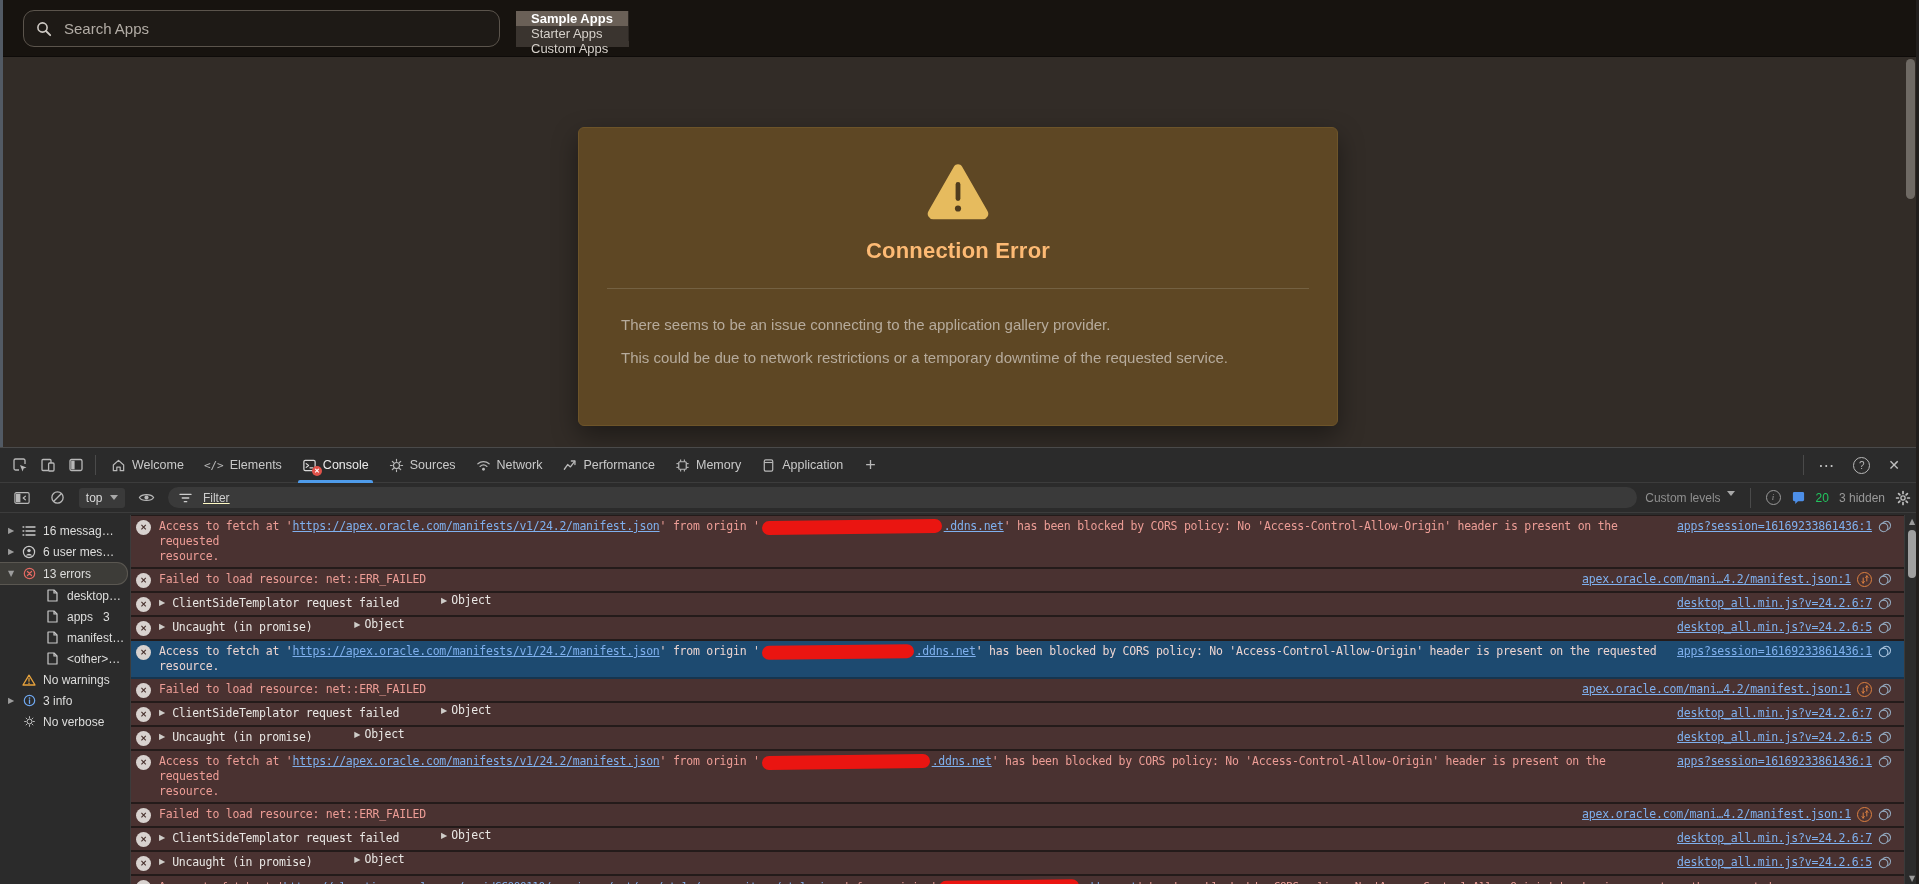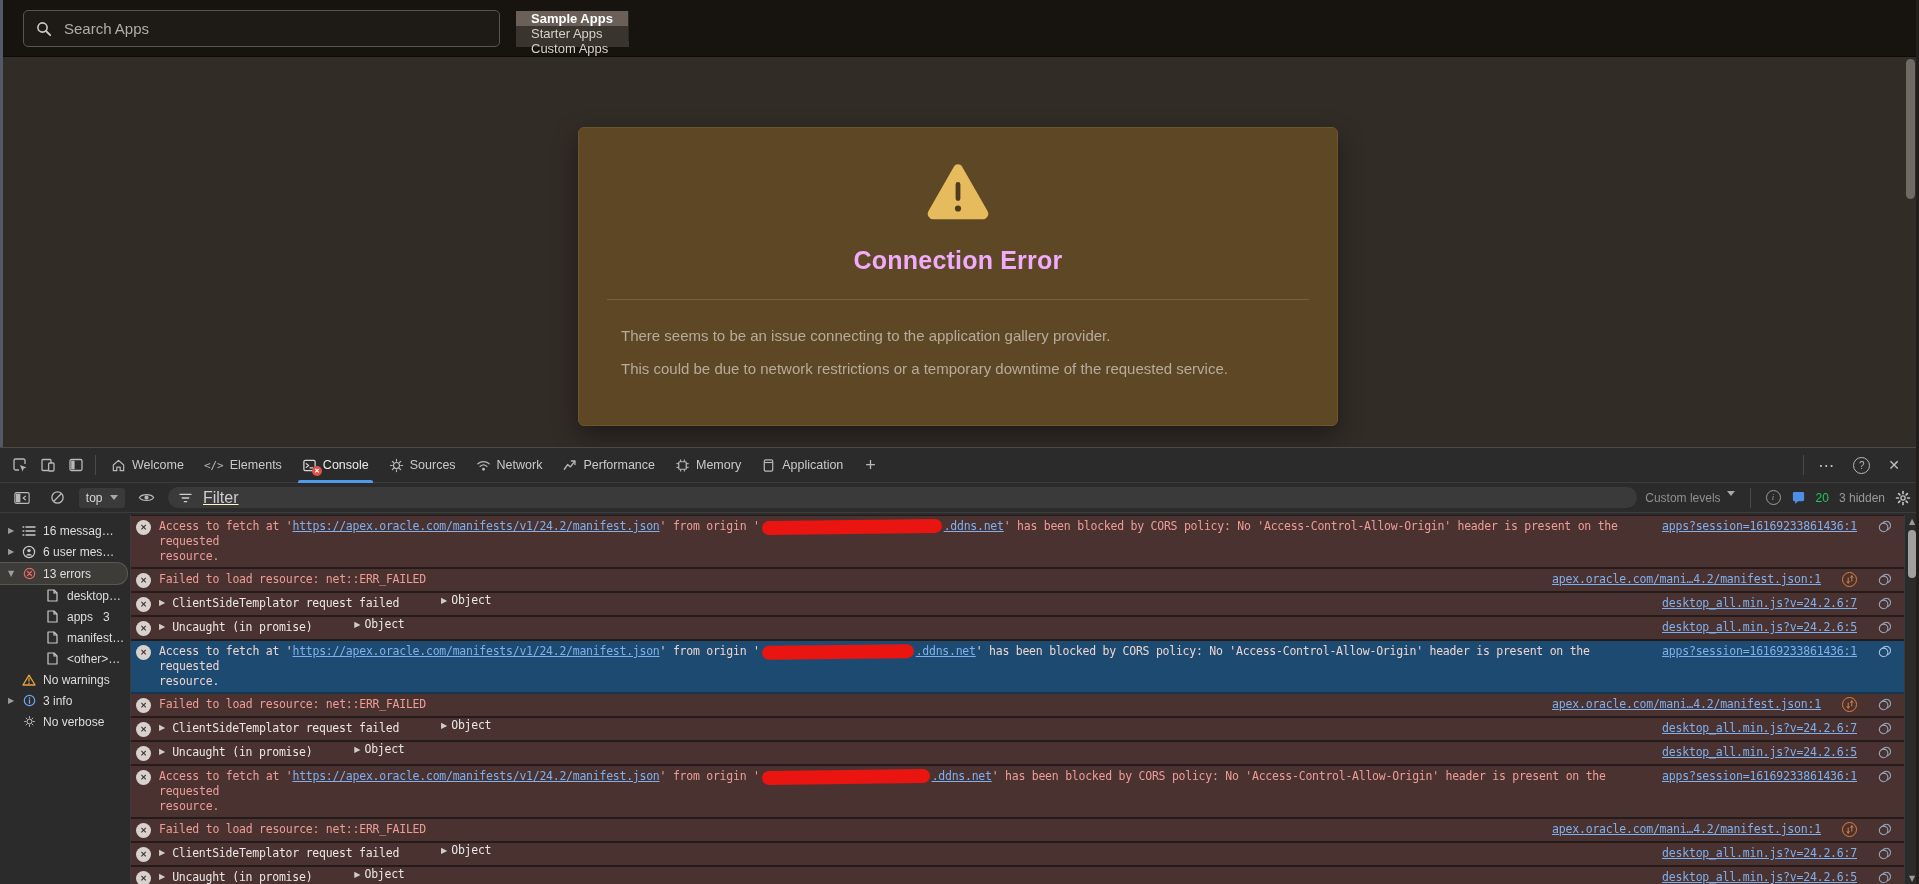--- a/index.html
+++ b/index.html
@@ -4,36 +4,36 @@
 <style>
   html,body{margin:0;padding:0;background:#000;}
   #root{position:relative;width:1919px;height:884px;overflow:hidden;background:#322c27;
         font-family:"Liberation Sans",sans-serif;-webkit-font-smoothing:antialiased;}
   .win-edge-l{position:absolute;left:0;top:0;width:3px;height:447px;background:#525a64;z-index:50;}
   .win-edge-r{position:absolute;right:0;top:0;width:3px;height:884px;background:#211e1c;z-index:50;}
 
   
   .topbar{position:absolute;left:0;top:0;width:100%;height:56px;background:#17130f;border-bottom:1px solid #0e0b09;}
   .search-box{position:absolute;left:23px;top:10px;width:477px;height:37px;box-sizing:border-box;
-      border:1px solid #5b544c;border-radius:5px;background:#1e1a16;display:flex;align-items:center;gap:10px;padding:0 12px;}
+      border:1px solid #5b544c;border-radius:11px;background:#1e1a16;display:flex;align-items:center;gap:10px;padding:0 12px;}
   .search-box input{flex:1;background:transparent;border:none;outline:none;color:#cfcac4;font-size:15px;font-family:"Liberation Sans",sans-serif;}
   .search-box input::placeholder{color:#b2aca5;}
   .app-tabs{position:absolute;left:516px;top:11px;height:36px;display:flex;background:#3a342f;flex-direction:column;}
   .app-tab{display:flex;align-items:center;padding:0 15px;font-size:13px;color:#d6d1cb;border-right:1px solid #2c2723;cursor:default;}
   .app-tab:last-child{border-right:none;}
   .app-tab.active{background:#6a6057;color:#ffffff;font-weight:bold;}
 
   
   .page{position:absolute;left:0;top:57px;width:100%;height:390px;background:#322c27;}
   .page-scrollbar{position:absolute;right:3px;top:0;width:11px;height:390px;}
   .page-scrollbar .thumb{position:absolute;right:1px;top:2px;width:9px;height:140px;background:#6f6a64;border-radius:5px;}
   .dialog{position:absolute;left:578px;top:70px;width:760px;height:299px;box-sizing:border-box;background:#5e4724;
       border:1px solid #6d5429;border-radius:6px;box-shadow:0 10px 26px rgba(0,0,0,.4);text-align:center;}
   .dlg-icon{margin-top:34px;}
-  .dlg-title{margin-top:26px;font-size:25px;font-weight:bold;color:#f0abfc;letter-spacing:.2px;}
+  .dlg-title{margin-top:18px;font-size:22px;font-weight:bold;color:#fdba74;letter-spacing:.2px;}
   .dlg-divider{margin:24px 28px 0 28px;height:1px;background:rgba(255,255,255,.14);}
   .dlg-body{padding:0 42px;text-align:left;}
   .dlg-line{margin-top:27px;font-size:15px;color:#b6ab9c;}
   .dlg-line + .dlg-line{margin-top:16px;}
 
   
   .devtools{position:absolute;left:0;top:447px;width:100%;height:437px;background:#2b2b2b;border-top:1px solid #4a4a4a;color:#c9c9c9;}
   .dt-tabbar{height:35px;display:flex;align-items:center;border-bottom:1px solid #3c3c3c;padding-left:6px;box-sizing:border-box;}
   .dt-iconbtn{width:28px;height:26px;display:flex;align-items:center;justify-content:center;color:#b8b8b8;}
   .vsep{width:1px;height:20px;background:#4a4a4a;margin:0 5px;flex:none;}
@@ -47,21 +47,21 @@
   .dt-plus{font-size:18px;color:#b8b8b8;padding:0 12px;}
   .dt-right{margin-left:auto;display:flex;align-items:center;padding-right:10px;}
   .dt-more{font-size:16px;color:#c0c0c0;padding:0 9px;letter-spacing:1px;}
   .dt-help{width:15px;height:15px;border:1.4px solid #b8b8b8;border-radius:50%;color:#b8b8b8;font-size:10px;line-height:15px;text-align:center;margin:0 9px;}
   .dt-close{font-size:14px;color:#c0c0c0;padding:0 9px;}
 
   .dt-toolbar{height:30px;display:flex;align-items:center;border-bottom:1px solid #3c3c3c;padding:0 8px;gap:8px;box-sizing:border-box;}
   .ctx{background:#3a3a3a;border-radius:3px;height:20px;display:flex;align-items:center;gap:7px;padding:0 7px;color:#d8d8d8;font-size:12px;}
   .caret{width:0;height:0;border-left:4px solid transparent;border-right:4px solid transparent;border-top:5px solid #a8a8a8;}
   .filter-pill{height:21px;background:#3a3a3a;border-radius:11px;display:flex;align-items:center;gap:9px;padding:0 11px;width:1500px;box-sizing:border-box;}
-  .filter-pill input{flex:1;background:transparent;border:none;outline:none;color:#fef9c3;font-size:16px;font-family:"Liberation Sans",sans-serif;text-decoration:underline;}
+  .filter-pill input{flex:1;background:transparent;border:none;outline:none;color:#fef9c3;font-size:12px;font-family:"Liberation Sans",sans-serif;text-decoration:underline;}
   .filter-pill input::placeholder{color:#cdcdcd;}
   .tb-right{margin-left:auto;display:flex;align-items:center;gap:10px;font-size:12px;color:#8f8f8f;white-space:nowrap;}
   .lvl{display:flex;align-items:flex-start;gap:6px;color:#8f8f8f;}
   .info-circ{width:13px;height:13px;border:1.3px solid #9a9a9a;border-radius:50%;color:#9a9a9a;font-size:9px;line-height:13px;text-align:center;font-style:italic;font-family:"Liberation Serif",serif;}
   .issue-count{color:#22c55e;}
   .hidden-lbl{color:#9a9a9a;}
 
   .dt-body{position:absolute;left:0;top:67px;right:0;bottom:0;display:flex;}
   .dt-sidebar{width:131px;flex:none;border-right:1px solid #3c3c3c;box-sizing:border-box;padding-top:5px;font-size:12px;color:#dededd;overflow:hidden;}
   .sb-item{height:21px;display:flex;align-items:center;padding-left:8px;position:relative;white-space:nowrap;}
@@ -82,21 +82,21 @@
       text-align:center;margin:1px 8px 0 0;font-weight:bold;font-family:"Liberation Sans",sans-serif;letter-spacing:0;}
   .msg{flex:1;min-width:0;padding-right:10px;}
   .msg.tight{font-size:11px;letter-spacing:-0.4px;}
   .crow a,.crow .lnk{color:#7fb0ee;text-decoration:underline;cursor:pointer;}
   .crow.objrow{color:#e9e7e4;}
   .tri{display:inline-block;font-size:8px;color:#cfcdc9;margin-right:7px;font-family:"DejaVu Sans",sans-serif;letter-spacing:0;transform:translateY(-1px);}
   .objgrp{display:inline-block;margin-left:42px;color:#e9e7e4;transform:translateY(-3px);}
   .objgrp .tri{margin-right:4px;}
   .redact{display:inline-block;height:14px;background:#ea1511;border-radius:7px;vertical-align:middle;margin:0 2px;transform:rotate(-.7deg);}
   .r-a{width:180px;} .r-b{width:152px;} .r-c{width:168px;} .r-d{width:140px;}
-  .src{margin-left:auto;flex:none;display:flex;align-items:center;gap:21px;padding-right:8px;white-space:nowrap;letter-spacing:-0.2px;}
+  .src{margin-left:auto;flex:none;display:flex;align-items:center;gap:6px;padding-right:8px;white-space:nowrap;letter-spacing:-0.2px;}
   .netbadge{width:13px;height:13px;border:1.2px solid #dd8040;border-radius:50%;display:flex;align-items:center;justify-content:center;flex:none;}
 
   .dt-scroll{width:14px;flex:none;background:#2b2b2b;border-left:1px solid #3a3a3a;position:relative;color:#9a9a9a;}
   .dt-scroll .sc-up{position:absolute;top:2px;left:0;width:14px;text-align:center;font-size:8px;font-family:"DejaVu Sans",sans-serif;}
   .dt-scroll .sc-down{position:absolute;bottom:2px;left:0;width:14px;text-align:center;font-size:8px;font-family:"DejaVu Sans",sans-serif;}
   .dt-scroll .sc-thumb{position:absolute;top:15px;left:3px;width:8px;height:48px;background:#a0a0a0;border-radius:4px;}
   svg{display:block;}
 </style>
 </head>
 <body>

